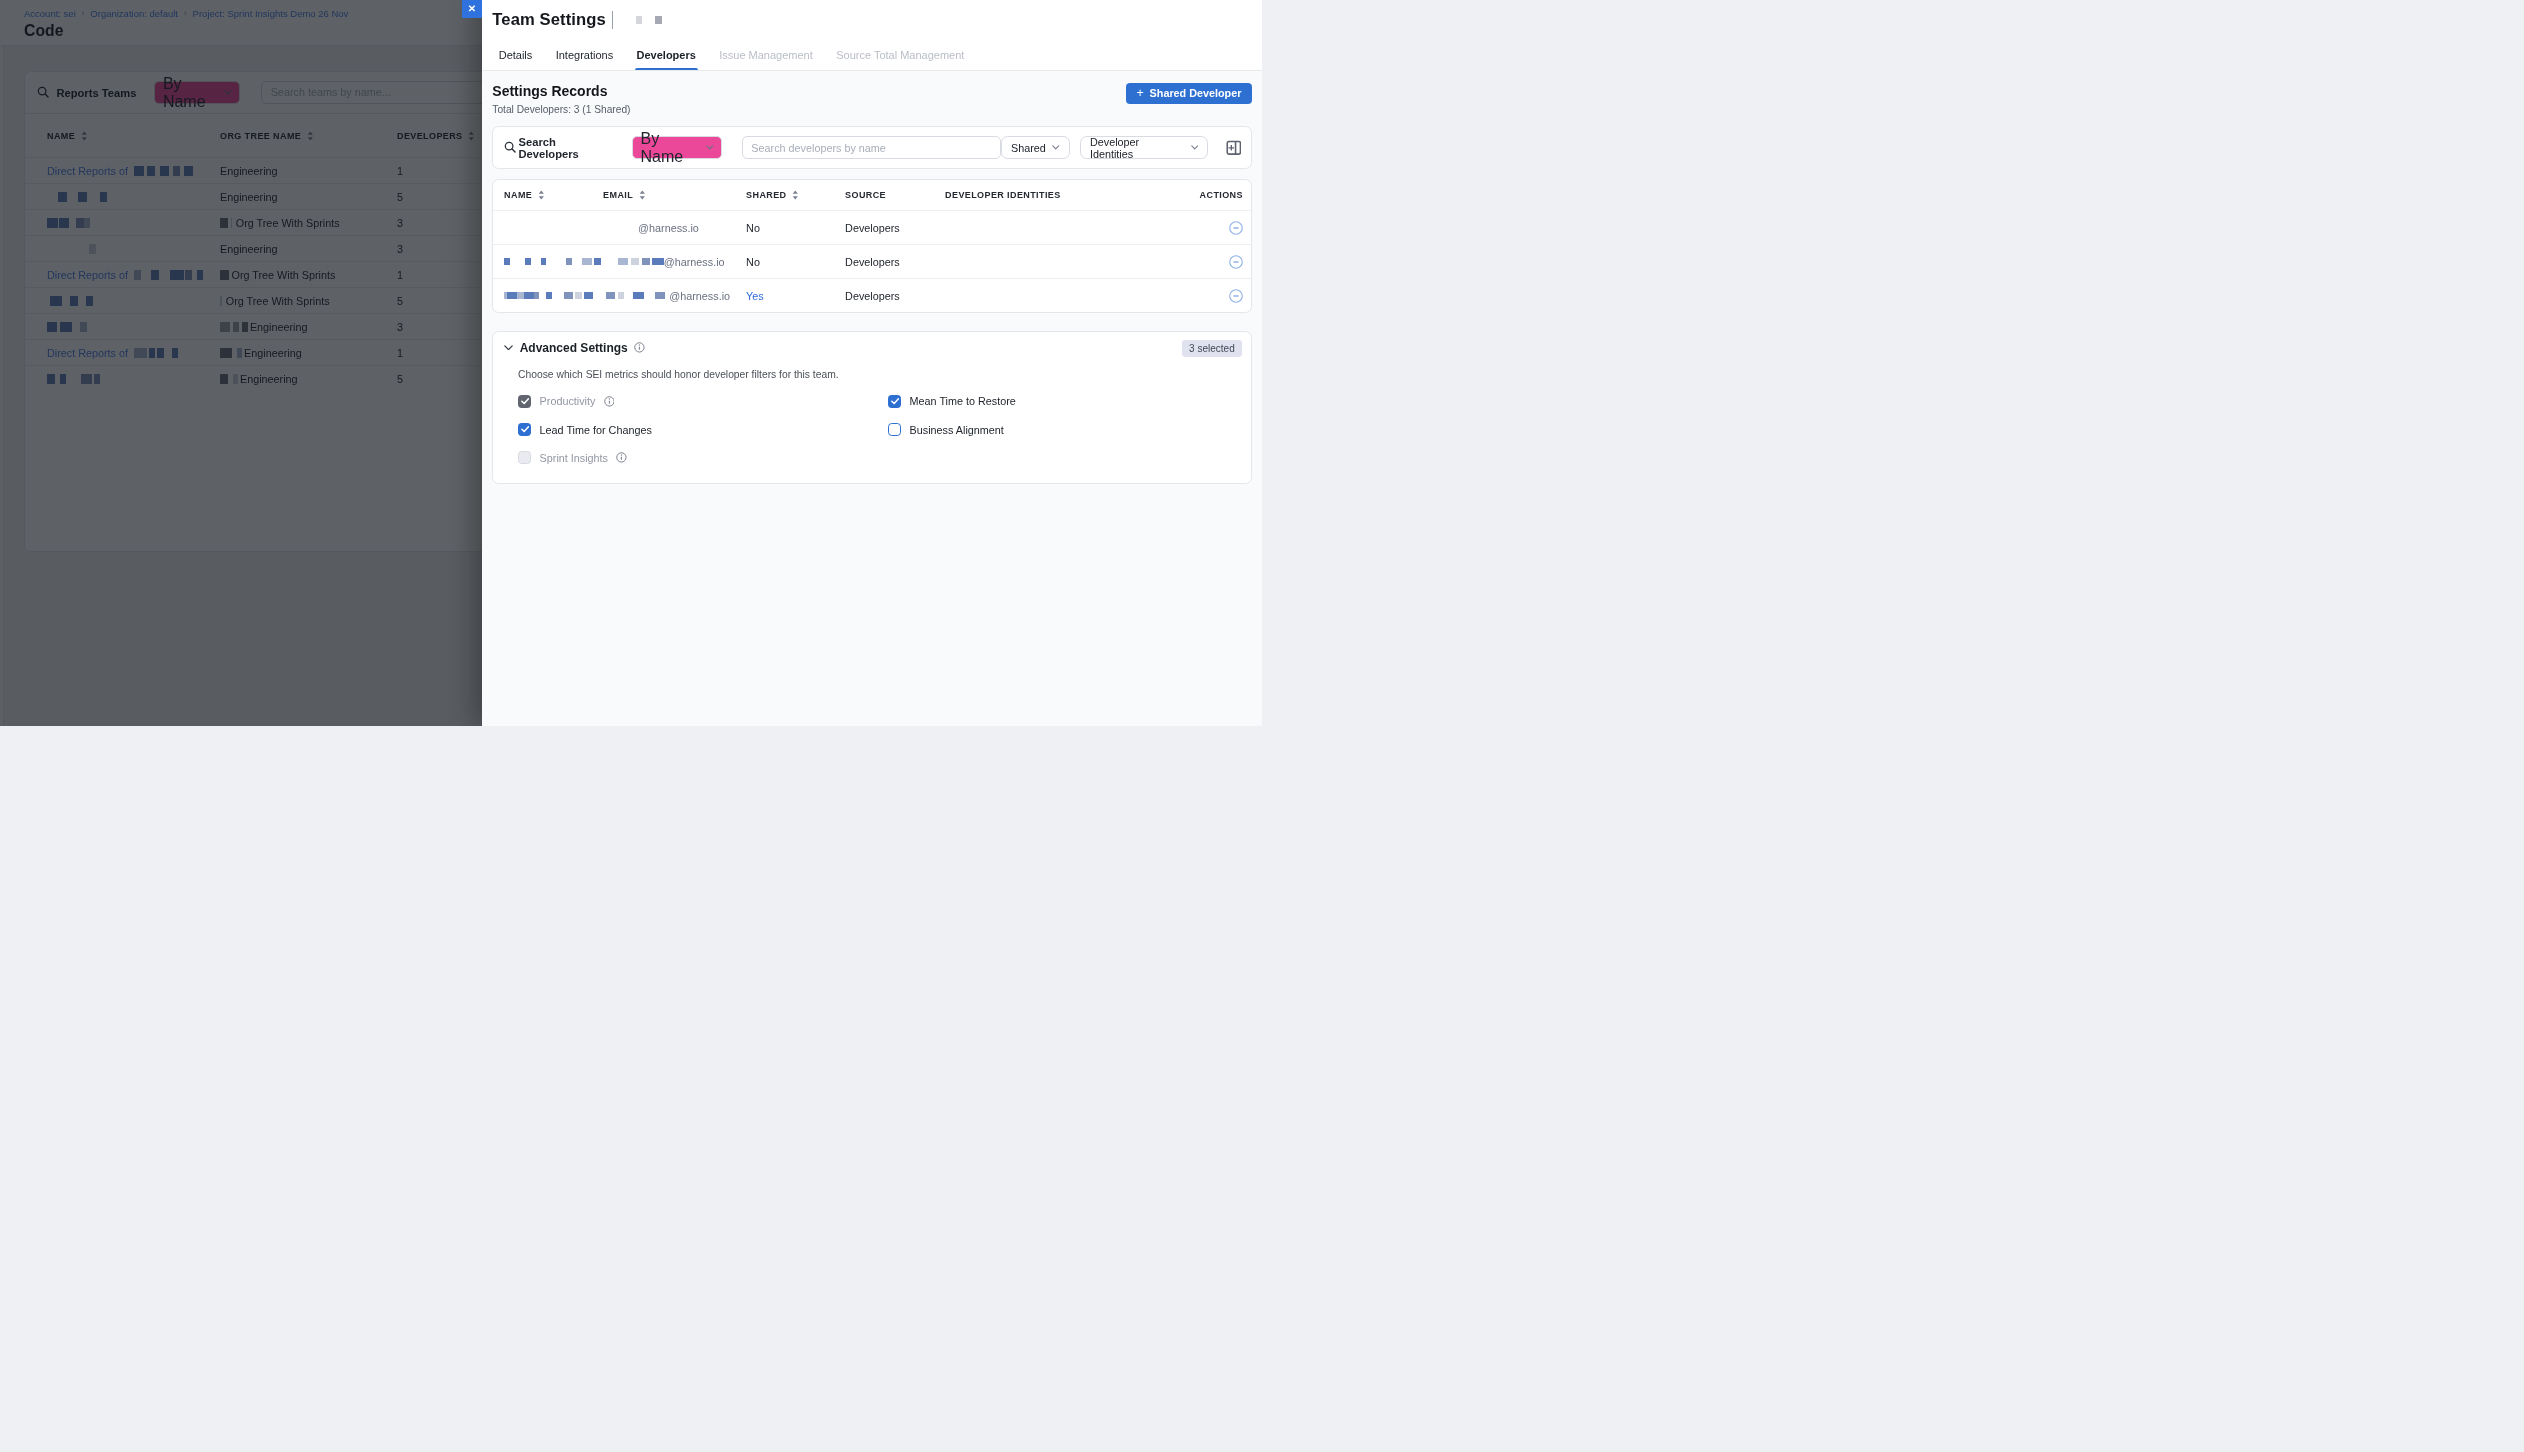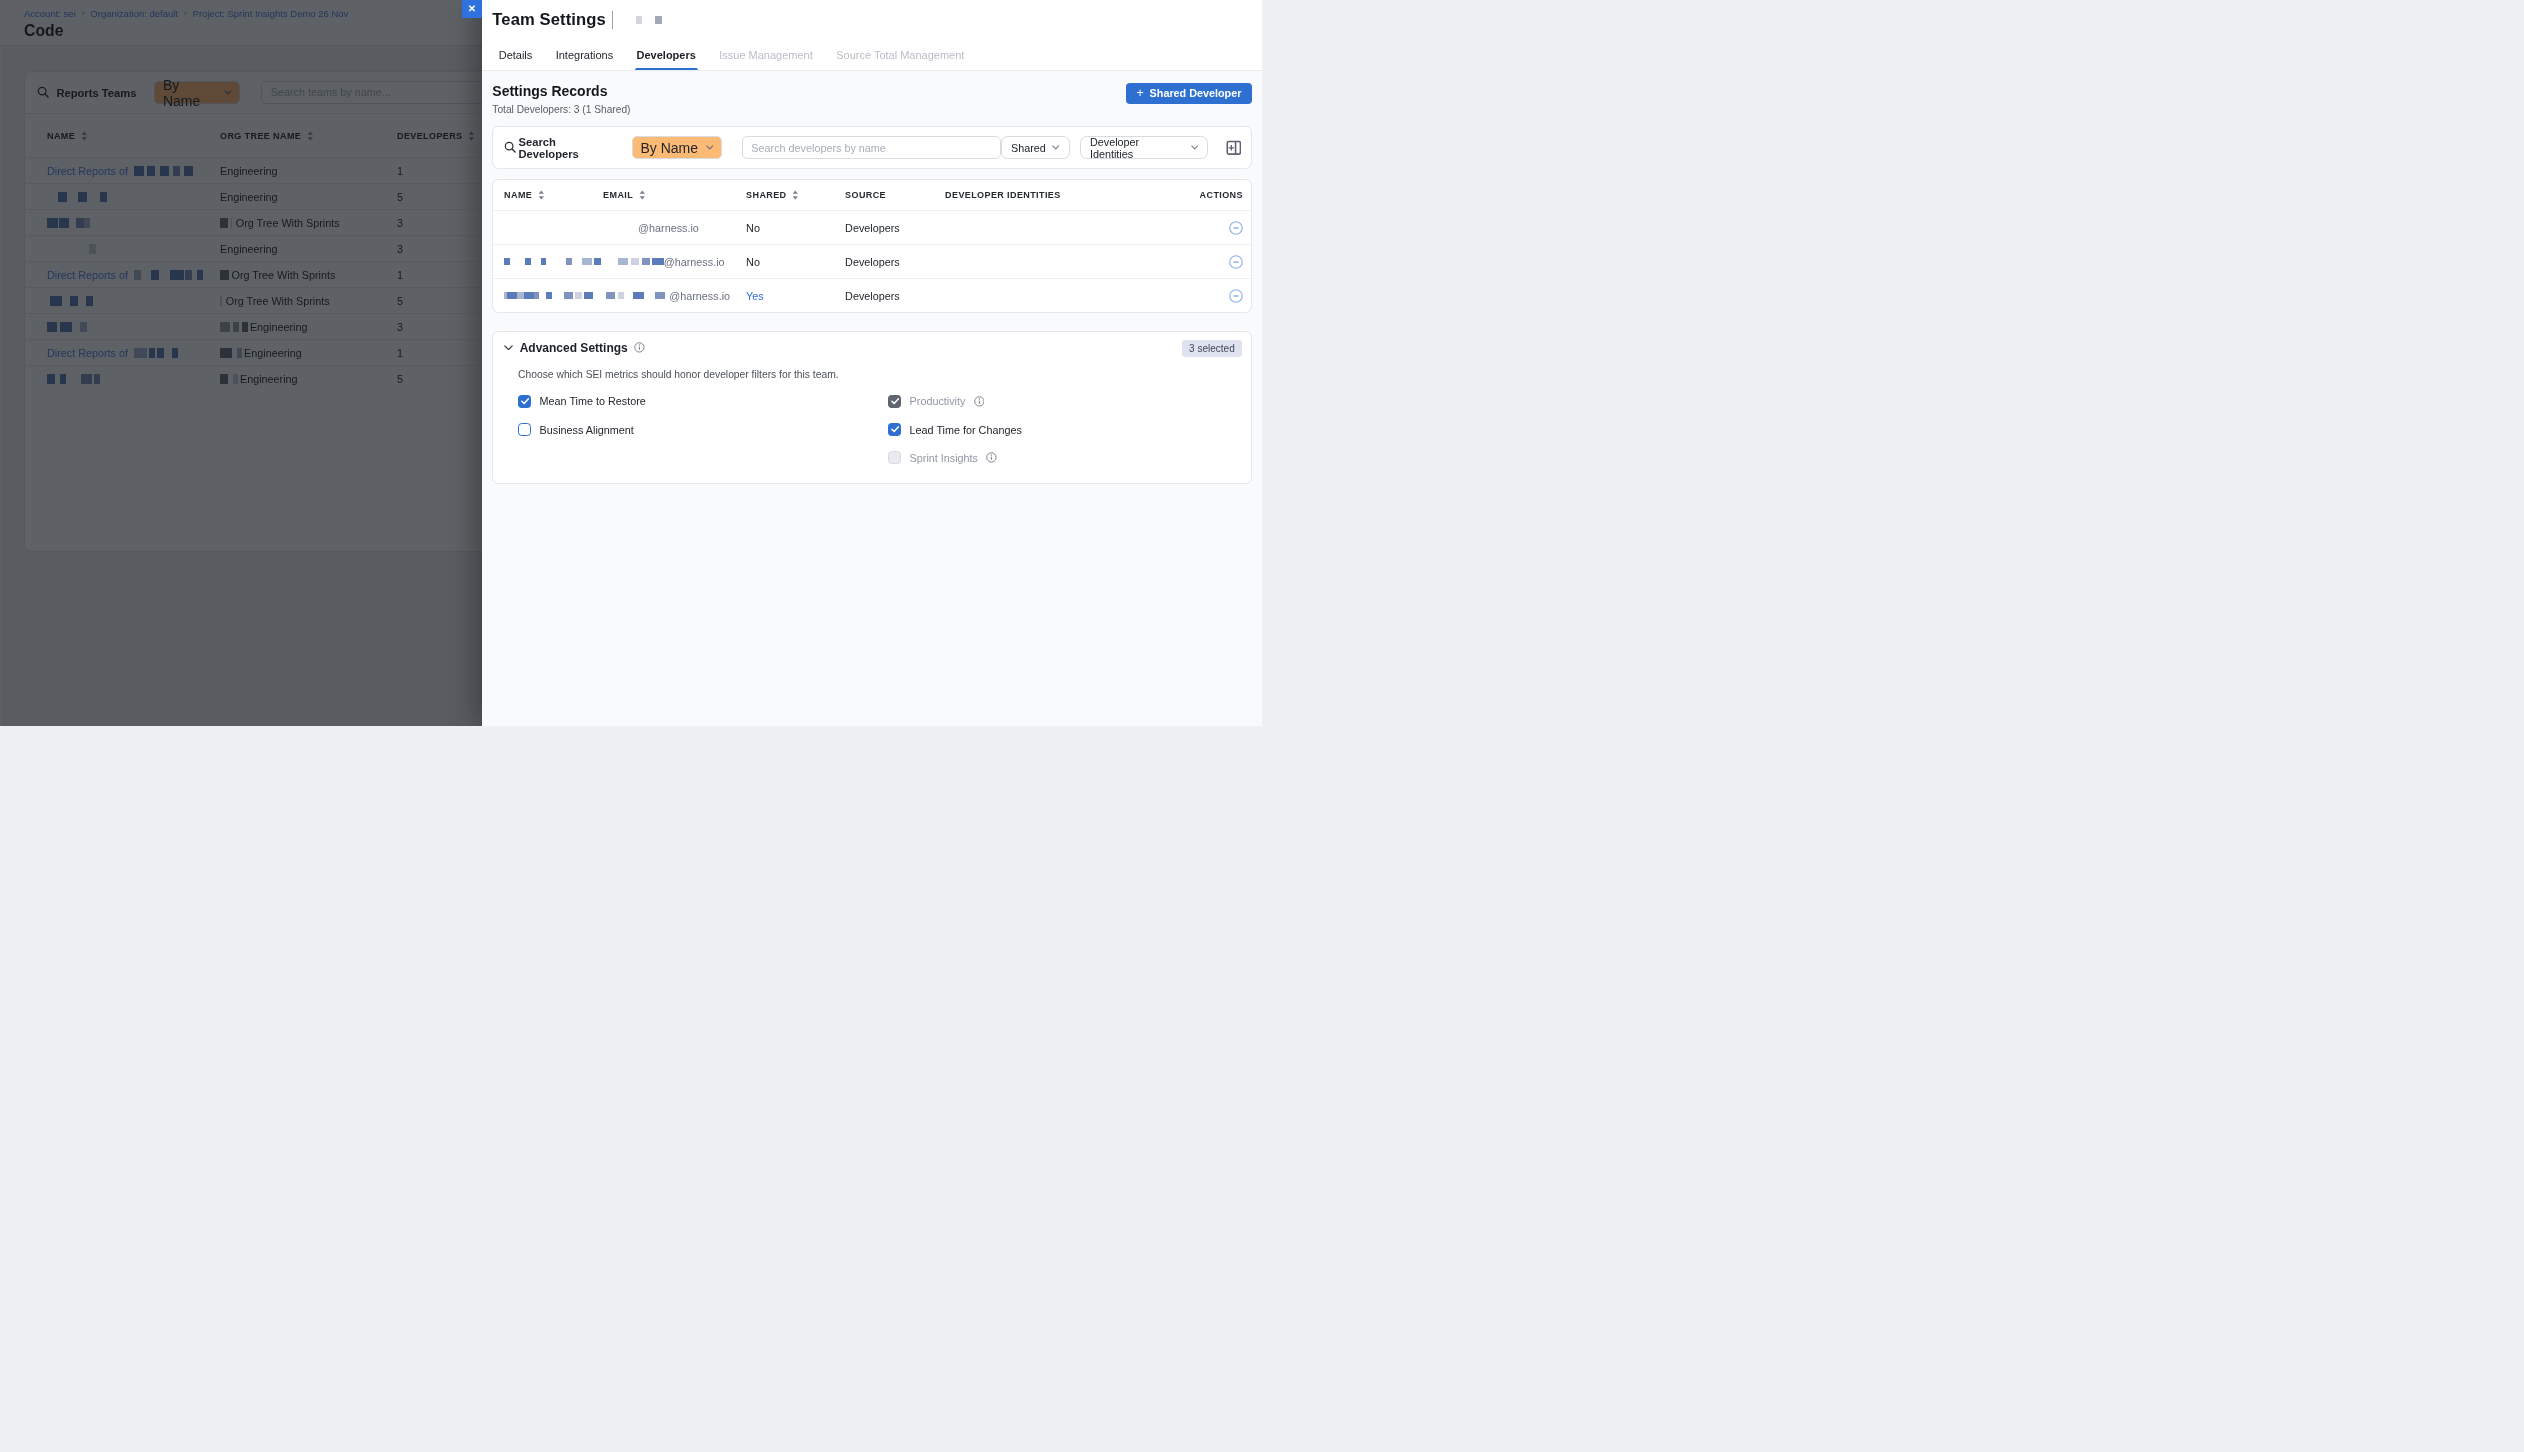--- a/index.html
+++ b/index.html
@@ -11,21 +11,21 @@
   .page-leftstrip { position:absolute; left:0; top:0; width:4.1px; height:726px; background:#f8f9fb; border-right:0.8px solid #e3e5e9; }
   .page-header { position:absolute; left:0; top:0; right:0; height:46px; background:#ffffff; border-bottom:0.8px solid #e2e4e8; }
   .breadcrumb { position:absolute; left:24px; top:7.5px; font-size:9.5px; display:flex; align-items:center; gap:5.8px; }
   .breadcrumb a { color:#4a7fe8; text-decoration:none; }
   .crumb-sep { color:#8a909b; font-size:9px; }
   .page-title { position:absolute; left:24px; top:21.5px; font-size:15.7px; font-weight:700; color:#1c2126; letter-spacing:0.1px; }
 
   .teams-card { position:absolute; left:24px; top:71px; width:960px; height:481px; background:#ffffff; border:0.8px solid #e2e4e9; border-radius:6.6px; }
   .teams-toolbar { height:42px; border-bottom:0.8px solid #e7e9ec; display:flex; align-items:center; padding-left:12.4px; }
   .flabel { font-size:11.2px; font-weight:700; color:#1f242b; margin-left:6.6px; }
-  .selectbox { height:22.4px; border:0.8px solid #d8dbe1; border-radius:5px; background:#fdba74; display:flex; align-items:center; padding:0 7.5px; font-size:14px; color:#1f242b; gap:6.6px; justify-content:space-between; }
+  .selectbox { height:22.4px; border:0.8px solid #d8dbe1; border-radius:5px; background:#ec4899; display:flex; align-items:center; padding:0 7.5px; font-size:16px; color:#1f242b; gap:6.6px; justify-content:space-between; }
   .teams-toolbar .selectbox { width:86px; margin-left:18px; }
   .txtinput { height:22.4px; border:0.8px solid #d8dbe1; border-radius:5px; background:#fff; font-size:10.8px; padding:0 8.3px; color:#22272e; font-family:"Liberation Sans",sans-serif; }
   .txtinput::placeholder { color:#a8adb8; }
   .teams-toolbar .txtinput { width:348px; margin-left:21px; }
 
   .t-grid { display:grid; grid-template-columns:173px 177px 1fr; align-items:center; padding-left:22px; }
   .t-headrow { height:43px; }
   .th-cell { font-size:9px; font-weight:700; color:#252a31; letter-spacing:0.4px; display:flex; align-items:center; gap:5.8px; }
   .t-row { height:26px; border-top:0.8px solid #e9ebee; font-size:10.8px; color:#272c33; }
   .t-row .lnk { color:#4a7fe8; margin-right:5.8px; }
@@ -600,34 +600,20 @@
             <svg width="10.8" height="10.8" viewBox="0 0 13 13">
               <circle cx="6.5" cy="6.5" r="5.6" fill="none" stroke="#7d828e" stroke-width="1.2"></circle>
               <line x1="6.5" y1="5.6" x2="6.5" y2="9.4" stroke="#7d828e" stroke-width="1.3"></line>
               <circle cx="6.5" cy="3.6" r="0.8" fill="#7d828e"></circle>
             </svg>
           </span>
         <span class="badge">3 selected</span>
       </div>
       <p class="adv-desc">Choose which SEI metrics should honor developer filters for this team.</p>
       <div class="metrics">
-        <div class="mcol" id="mRight">
-            <label class="chk">
-              <span class="box on">
-                <svg width="8.3" height="6.6" viewBox="0 0 10 8">
-                  <path d="M1 4 L3.8 6.6 L9 1" fill="none" stroke="#ffffff" stroke-width="1.8" stroke-linecap="round" stroke-linejoin="round"></path>
-                </svg>
-              </span>
-              <span class="lab">Mean Time to Restore</span>
-            </label>
-            <label class="chk">
-              <span class="box off"></span>
-              <span class="lab">Business Alignment</span>
-            </label>
-          </div>
         <div class="mcol" id="mLeft">
             <label class="chk dis">
               <span class="box on-dis">
                 <svg width="8.3" height="6.6" viewBox="0 0 10 8">
                   <path d="M1 4 L3.8 6.6 L9 1" fill="none" stroke="#ffffff" stroke-width="1.8" stroke-linecap="round" stroke-linejoin="round"></path>
                 </svg>
               </span>
               <span class="lab">Productivity</span>
               <span class="icon">
                 <svg width="10.8" height="10.8" viewBox="0 0 13 13">
@@ -650,18 +636,32 @@
               <span class="lab">Sprint Insights</span>
               <span class="icon">
                 <svg width="10.8" height="10.8" viewBox="0 0 13 13">
                   <circle cx="6.5" cy="6.5" r="5.6" fill="none" stroke="#7d828e" stroke-width="1.2"></circle>
                   <line x1="6.5" y1="5.6" x2="6.5" y2="9.4" stroke="#7d828e" stroke-width="1.3"></line>
                   <circle cx="6.5" cy="3.6" r="0.8" fill="#7d828e"></circle>
                 </svg>
               </span>
             </label>
           </div>
+        <div class="mcol" id="mRight">
+            <label class="chk">
+              <span class="box on">
+                <svg width="8.3" height="6.6" viewBox="0 0 10 8">
+                  <path d="M1 4 L3.8 6.6 L9 1" fill="none" stroke="#ffffff" stroke-width="1.8" stroke-linecap="round" stroke-linejoin="round"></path>
+                </svg>
+              </span>
+              <span class="lab">Mean Time to Restore</span>
+            </label>
+            <label class="chk">
+              <span class="box off"></span>
+              <span class="lab">Business Alignment</span>
+            </label>
+          </div>
       </div>
     </div>
   </div>
 
 </aside>
 
 
 </body></html>

